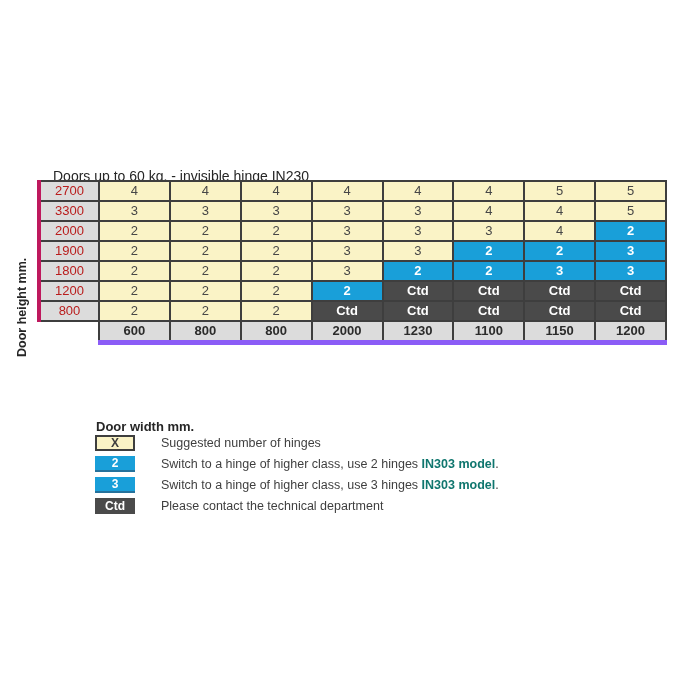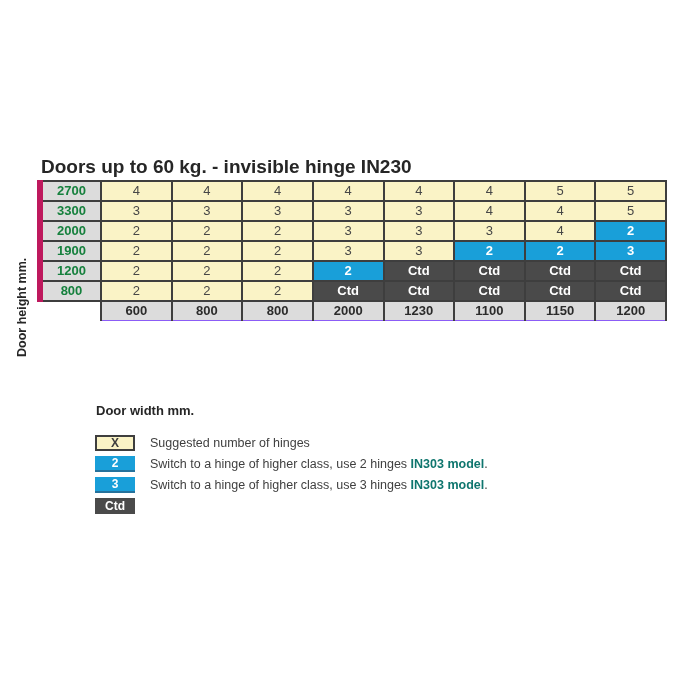--- a/index.html
+++ b/index.html
@@ -1,66 +1,66 @@
 <!DOCTYPE html>
 <html style="--cream: #faf3c6; --blue: #199fd9; --dark-gray: #4a4a4a; --header-gray: #dcdcdc; --border-dark: #3e3e3e; --title-text: #262626; --cell-text: #474747; --white-text: #ffffff;"><head>
 <meta charset="utf-8">
 <style>
   html,body{margin:0;padding:0;background:#fff;}
   .page{
     position:relative;width:700px;height:700px;background:#ffffff;
     font-family:"Liberation Sans",sans-serif;overflow:hidden;
   }
   .title{
-    position:absolute;left:37px;top:152px;margin:4px;
-    font-size:19px;font-weight:bold;color:#262626;white-space:nowrap;
+    position:absolute;left:37px;top:152px;margin:16px;
+    font-size:14px;font-weight:normal;color:#262626;white-space:nowrap;
   }
   .ylabel{
     position:absolute;left:13px;top:205px;height:205px;
     writing-mode:vertical-rl;transform:rotate(180deg);text-align:center;
     font-weight:bold;font-size:12.5px;color:#262626;line-height:18px;
   }
   table.hinge-table{
     position:absolute;left:37px;top:180px;width:630px;
     table-layout:fixed;border-collapse:collapse;
     font-size:13px;color:#474747;
   }
   .hinge-table th,.hinge-table td{
     border:2px solid var(--border-dark);height:18px;line-height:18px;
     text-align:center;padding:0;overflow:hidden;
   }
   .hinge-table th.rowhead{
-    width:57px;background:var(--header-gray);font-weight:bold;color:#15803d;
-    border-left:6px solid #be185d;
+    width:57px;background:var(--header-gray);font-weight:normal;color:#b91c1c;
+    border-left:4px solid #be185d;
   }
   .hinge-table td.normal{background:var(--cream);}
   .hinge-table td.blue{background:var(--blue);color:#ffffff;font-weight:bold;}
   .hinge-table td.ctd{background:var(--dark-gray);color:#ffffff;font-weight:bold;}
   .hinge-table tr.footer td{
     background:var(--header-gray);font-weight:bold;color:#2b2b2b;
-    border-bottom:1px solid #8b5cf6;
+    border-bottom:5px solid #8b5cf6;
   }
   .hinge-table tr.footer td.corner{
     background:transparent;border:none;
   }
   .xlabel{
-    position:absolute;left:96px;top:403px;
+    position:absolute;left:96px;top:419px;
     font-weight:bold;font-size:13px;color:#262626;
   }
   .legend{position:absolute;left:95px;top:434px;}
   .legend-item{display:flex;align-items:center;height:17px;margin-bottom:4px;}
   .swatch{
     width:40px;height:16px;box-sizing:border-box;flex:0 0 40px;
     display:flex;align-items:center;justify-content:center;
     font-weight:bold;font-size:12px;line-height:12px;
   }
   .swatch.suggested{background:var(--cream);border:2px solid var(--border-dark);color:#3e3e3e;}
   .swatch.switch2,.swatch.switch3{background:var(--blue);color:#ffffff;border-bottom:2px solid #25729c;}
   .swatch.contact{background:var(--dark-gray);color:#ffffff;}
-  .legend-text{margin-left:15px;font-size:12.5px;color:#3f3f3f;white-space:nowrap;}
+  .legend-text{margin-left:26px;font-size:12.5px;color:#3f3f3f;white-space:nowrap;}
   .legend-text b{color:#0f766e;}
 </style>
 </head>
 <body>
 
 <div class="page">
 
   <h1 class="title">Doors up to 60 kg. - invisible hinge IN230</h1>
 
   <div class="ylabel">Door height mm.</div>
@@ -105,20 +105,31 @@
           <td class="normal">2</td>
           <td class="normal">2</td>
           <td class="normal">2</td>
           <td class="normal">3</td>
           <td class="normal">3</td>
           <td class="blue">2</td>
           <td class="blue">2</td>
           <td class="blue">3</td>
         </tr>
         <tr>
+          <th class="rowhead">1800</th>
+          <td class="normal">2</td>
+          <td class="normal">2</td>
+          <td class="normal">2</td>
+          <td class="normal">3</td>
+          <td class="blue">2</td>
+          <td class="blue">2</td>
+          <td class="blue">3</td>
+          <td class="blue">3</td>
+        </tr>
+        <tr>
           <th class="rowhead">1200</th>
           <td class="normal">2</td>
           <td class="normal">2</td>
           <td class="normal">2</td>
           <td class="blue">2</td>
           <td class="ctd">Ctd</td>
           <td class="ctd">Ctd</td>
           <td class="ctd">Ctd</td>
           <td class="ctd">Ctd</td>
         </tr>
@@ -157,16 +168,17 @@
       <div class="legend-item">
         <span class="swatch switch2">2</span>
         <span class="legend-text">Switch to a hinge of higher class, use 2 hinges <b>IN303 model</b>.</span>
       </div>
       <div class="legend-item">
         <span class="swatch switch3">3</span>
         <span class="legend-text">Switch to a hinge of higher class, use 3 hinges <b>IN303 model</b>.</span>
       </div>
       <div class="legend-item">
         <span class="swatch contact">Ctd</span>
+        <span class="legend-text">Please contact the technical department</span>
       </div>
     </div>
 
 </div>
 
 </body></html>

